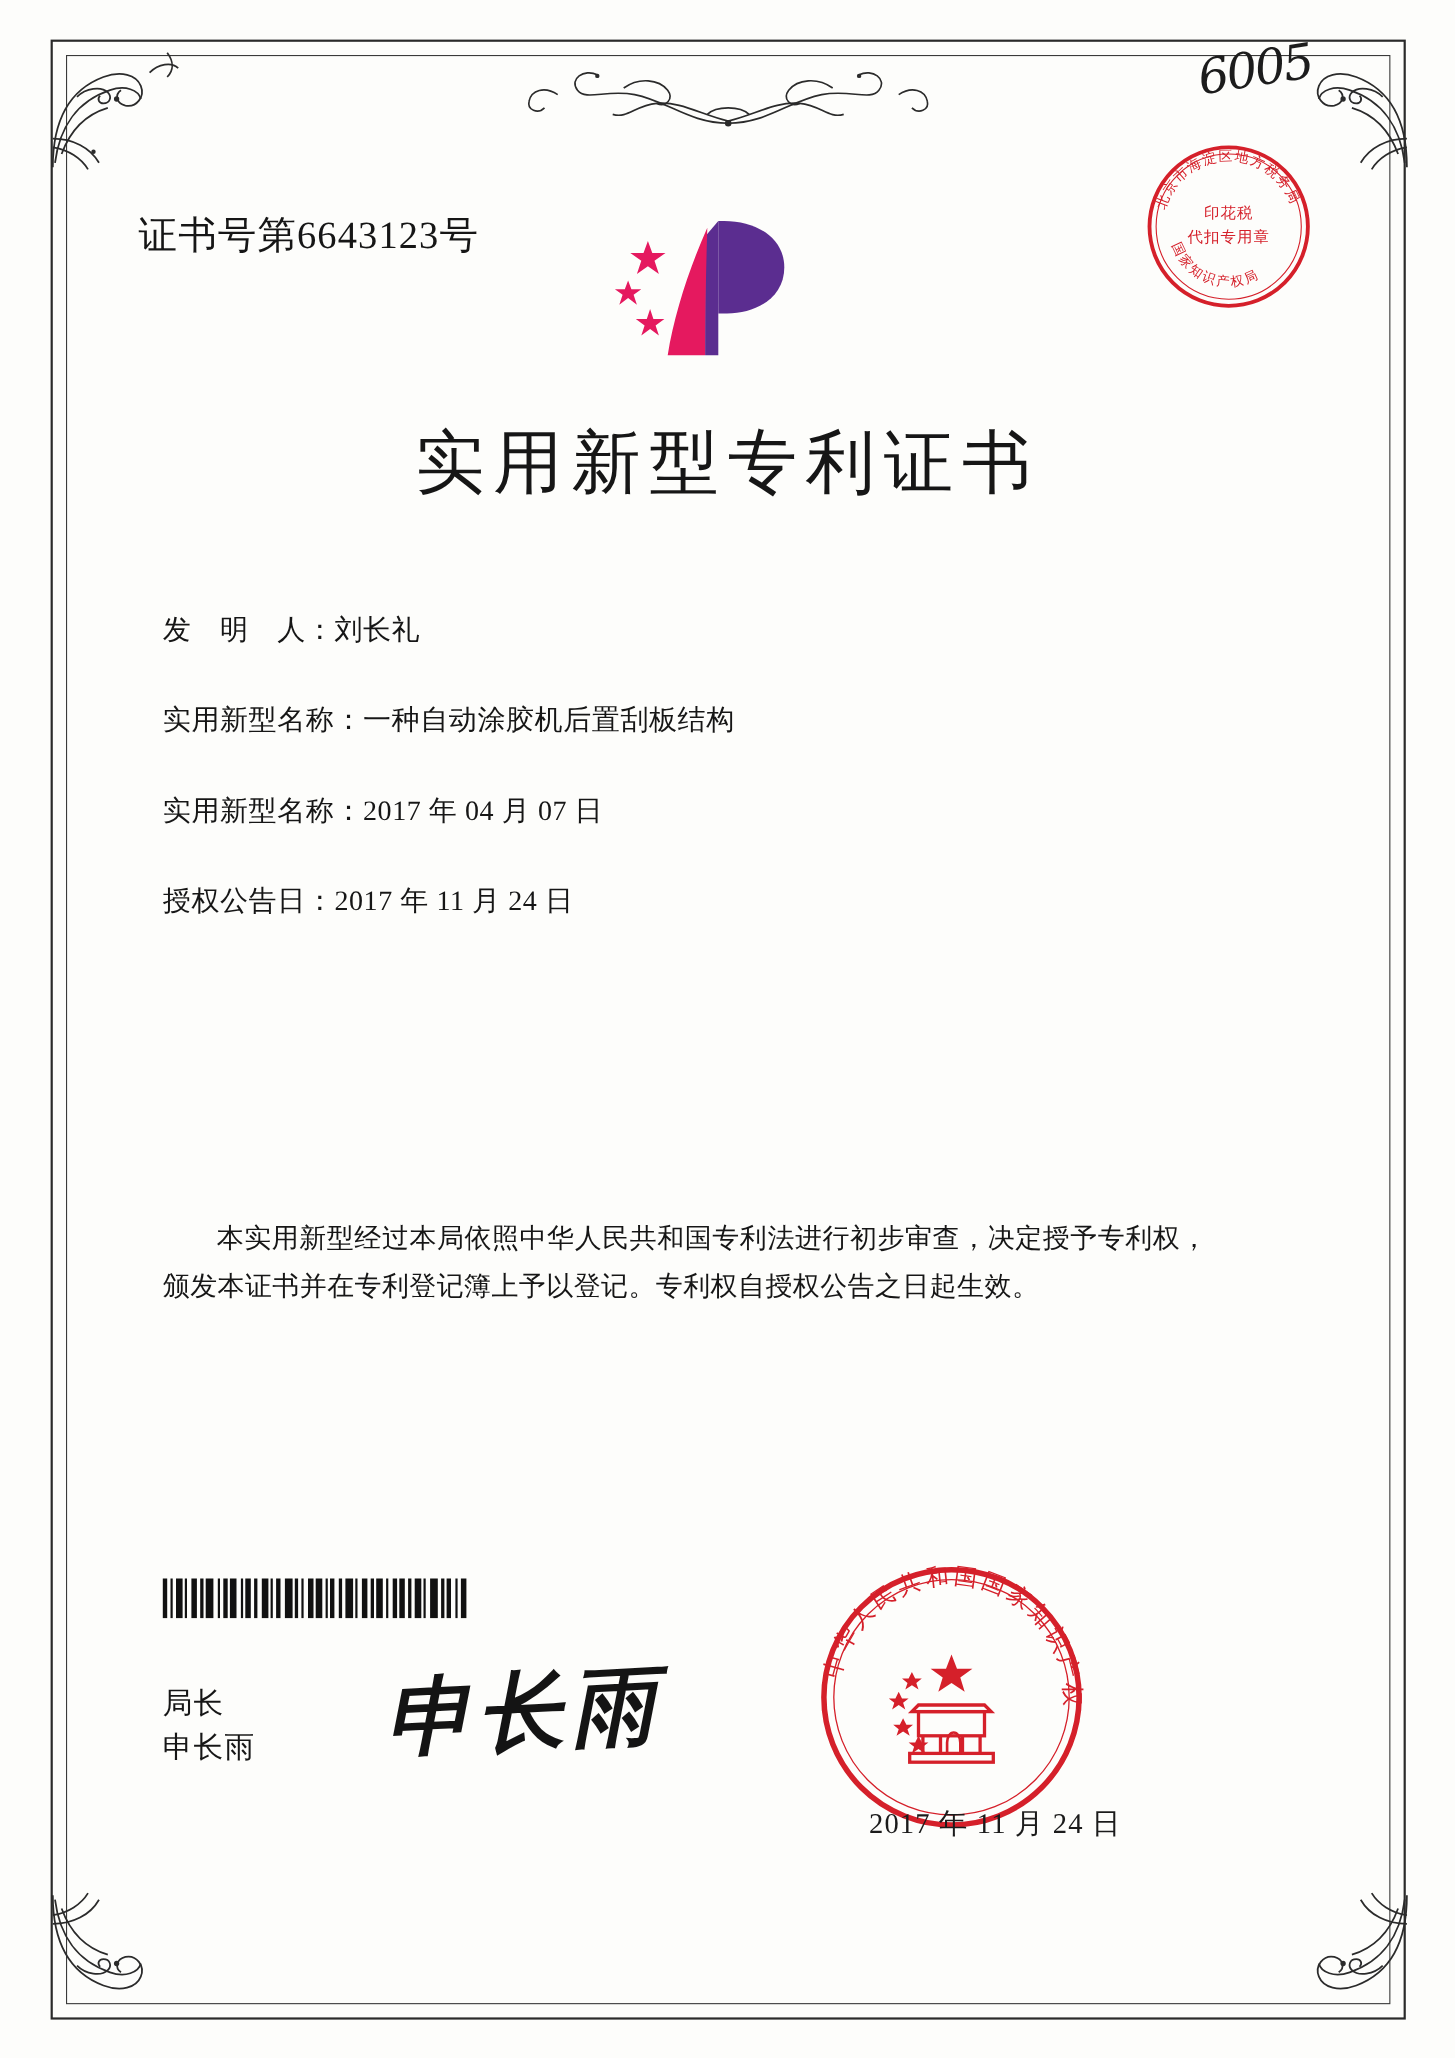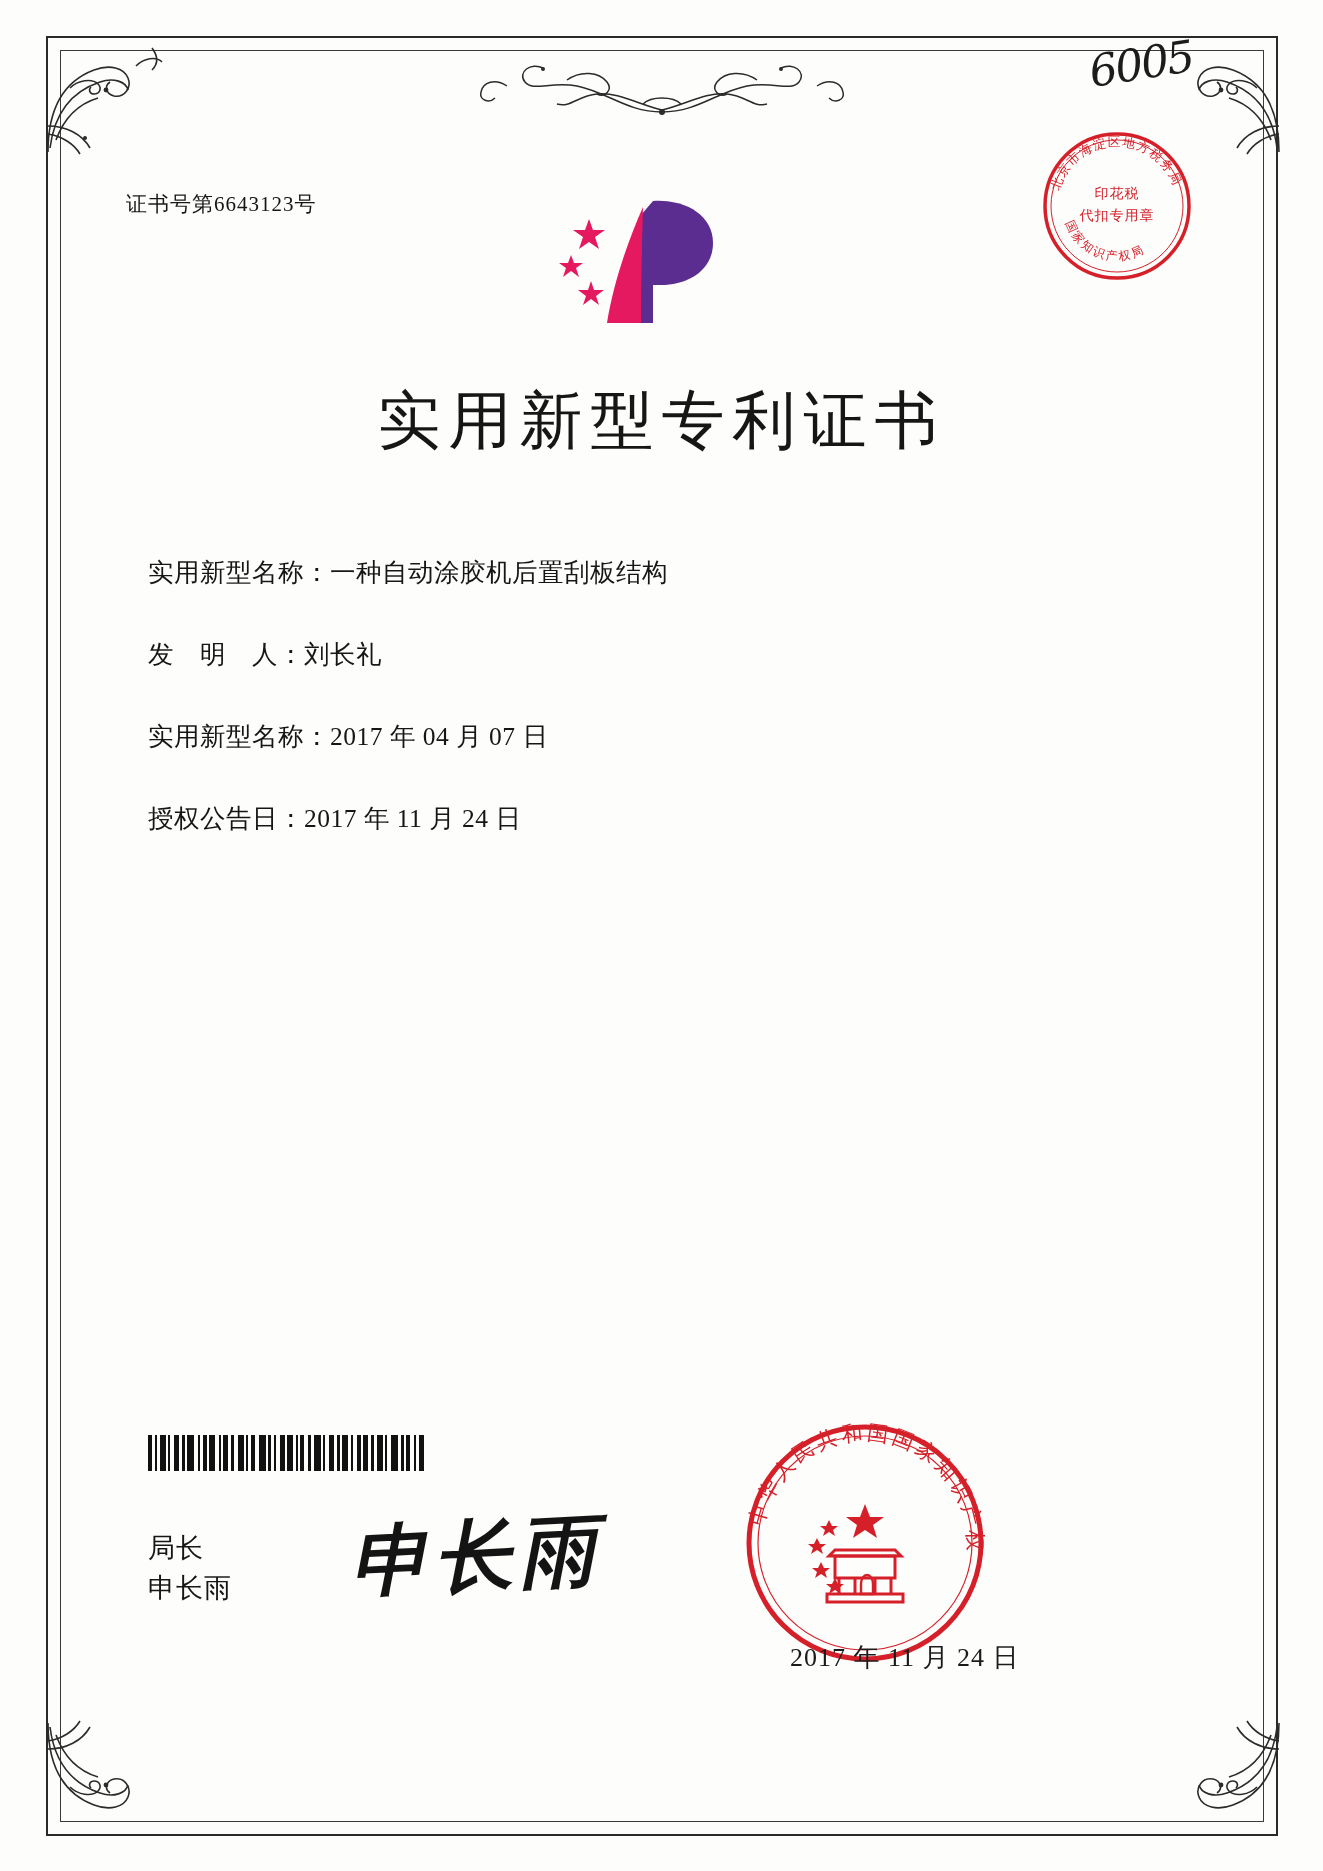--- a/index.html
+++ b/index.html
@@ -79,21 +79,21 @@
     transform: rotate(-9deg);
     letter-spacing: -2px;
     font-style: italic;
   }
 
   
   .cert-no {
     position: absolute;
     left: 126px;
     top: 190px;
-    font-size: 21px;
+    font-size: 35px;
     letter-spacing: 1px;
     white-space: nowrap;
   }
 
   
   .ip-logo {
     position: absolute;
     left: 545px;
     top: 185px;
     width: 200px;
@@ -330,34 +330,35 @@
       </text>
       <text x="80" y="72" text-anchor="middle" font-size="14" fill="#d5202a" font-family="'DejaVu Serif',serif" letter-spacing="1">印花税</text>
       <text x="80" y="94" text-anchor="middle" font-size="14" fill="#d5202a" font-family="'DejaVu Serif',serif" letter-spacing="1">代扣专用章</text>
     </svg>
   </div>
 
   <div class="doc-title">实用新型专利证书</div>
 
   <div class="fields">
     <div class="field">
-      <span class="lbl">实用新型名称：</span><span class="val">一种自动涂胶机后置刮板结构</span>
+      <span class="lbl">发　明　人：</span><span class="val">刘长礼</span>
     </div>
     <div class="field">
-      <span class="lbl">发　明　人：</span><span class="val">刘长礼</span>
+      <span class="lbl">实用新型名称：</span><span class="val">一种自动涂胶机后置刮板结构</span>
     </div>
     <div class="field">
       <span class="lbl">实用新型名称：</span><span class="val">2017 年 04 月 07 日</span>
     </div>
     <div class="field">
       <span class="lbl">授权公告日：</span><span class="val">2017 年 11 月 24 日</span>
     </div>
   </div>
 
   <div class="body-text">
+    <p>本实用新型经过本局依照中华人民共和国专利法进行初步审查，决定授予专利权，颁发本证书并在专利登记簿上予以登记。专利权自授权公告之日起生效。</p>
   </div>
 
   <div class="barcode">
     <span style="width:4px"></span>
       <span style="width:3px;background:transparent"></span>
     <span style="width:2px"></span>
       <span style="width:3px;background:transparent"></span>
     <span style="width:6px"></span>
       <span style="width:2px;background:transparent"></span>
     <span style="width:2px"></span>

